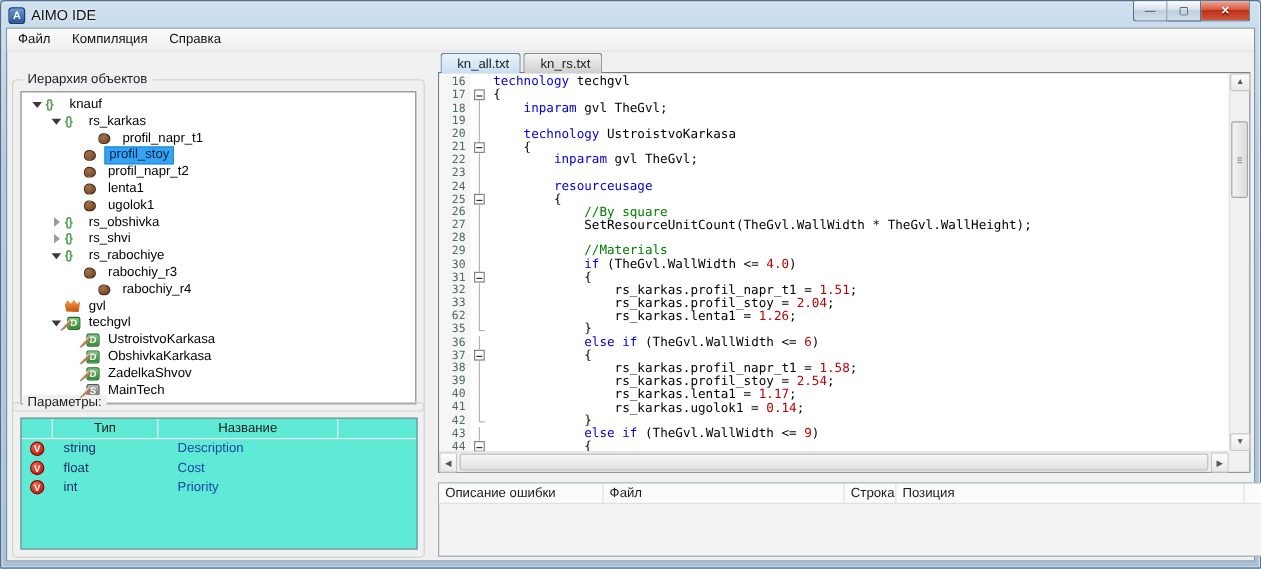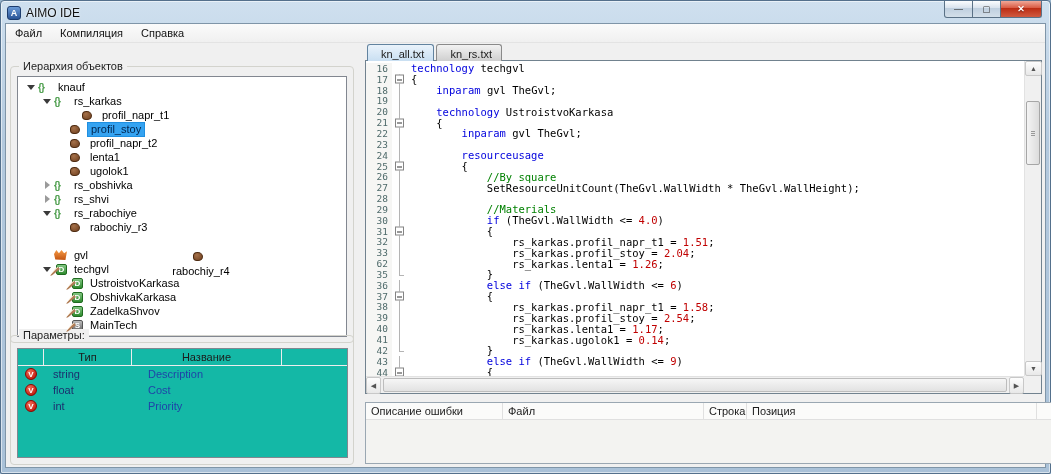--- a/index.html
+++ b/index.html
@@ -37,21 +37,21 @@
   .icon-resource { width:10px; height:9px; background:radial-gradient(circle at 35% 30%, #a5714a, #6e3f1e); border:1px solid #4d2a10; border-radius:45% 55% 50% 40%; }
   .icon-gvl { width:13px; height:10px; background:linear-gradient(#f59a45,#c35410); clip-path:polygon(0% 40%,18% 0%,38% 32%,58% 0%,78% 32%,100% 12%,88% 100%,10% 96%); }
   .icon-brush { position:absolute; left:-4px; top:3px; width:10px; height:9px; background:linear-gradient(135deg,#ecd2b4 45%,#b5825c 46%,#8a5a36); clip-path:polygon(0 100%,35% 50%,75% 0,100% 28%,50% 72%,18% 100%); z-index:1; }
   .icon-badge { width:11px; height:11px; border-radius:2px; color:#fff; font-size:8px; font-weight:bold; display:flex; align-items:center; justify-content:center; margin-left:2px; }
   .badge-green { background:linear-gradient(#83c683,#2e8b2e); border:1px solid #1f6b1f; }
   .badge-gray { background:linear-gradient(#bdbdbd,#6b6b6b); border:1px solid #555; }
   .tree-label { padding:0 3px 1px 3px; }
   .tree-row.selected .tree-label { background:#35a3f1; border:1px solid #1f8fe0; color:#00244d; }
 
   
-  .paramlist { position:absolute; left:6px; top:12px; width:331px; height:110px; background:#14b8a6; border:1px solid #828790; overflow:hidden; }
+  .paramlist { position:absolute; left:6px; top:12px; width:331px; height:110px; background:#5eead4; border:1px solid #828790; overflow:hidden; }
   .param-header { display:flex; height:17px; border-bottom:1px solid #ededed; font-size:11px; color:#1c1c1c; align-items:center; }
   .param-header .ph-cell { border-right:1px solid #ededed; height:100%; display:flex; align-items:center; justify-content:center; }
   .param-row { display:flex; height:16px; align-items:center; font-size:11px; }
   .pcell-icon { width:26px; flex:0 0 26px; display:flex; justify-content:center; }
   .pcell-type { width:88px; flex:0 0 88px; padding-left:9px; color:#1c2f6e; }
   .pcell-name { padding-left:16px; color:#1f44a8; }
   .icon-variable { width:12px; height:12px; border-radius:50%; background:radial-gradient(circle at 35% 28%, #f26a55, #b50a00); border:1px solid #8d0500; color:#fff; font-size:8px; font-weight:bold; display:flex; align-items:center; justify-content:center; }
 
   
   .tabbar { position:absolute; left:361px; top:20px; height:17px; display:flex; gap:2px; z-index:3; }
@@ -193,21 +193,21 @@
               </span>
               <span class="tree-label">rs_rabochiye</span>
             </div>
             <div class="tree-row" style="padding-left: 38px;">
               <span class="expander"></span>
               <span class="icon-slot">
                 <span class="icon-resource"></span>
               </span>
               <span class="tree-label">rabochiy_r3</span>
             </div>
-            <div class="tree-row" style="padding-left: 38px; flex-direction: column;">
+            <div class="tree-row" style="padding-left: 50px;">
               <span class="expander"></span>
               <span class="icon-slot">
                 <span class="icon-resource"></span>
               </span>
               <span class="tree-label">rabochiy_r4</span>
             </div>
             <div class="tree-row" style="padding-left: 22px;">
               <span class="expander"></span>
               <span class="icon-slot">
                 <span class="icon-gvl"></span>

